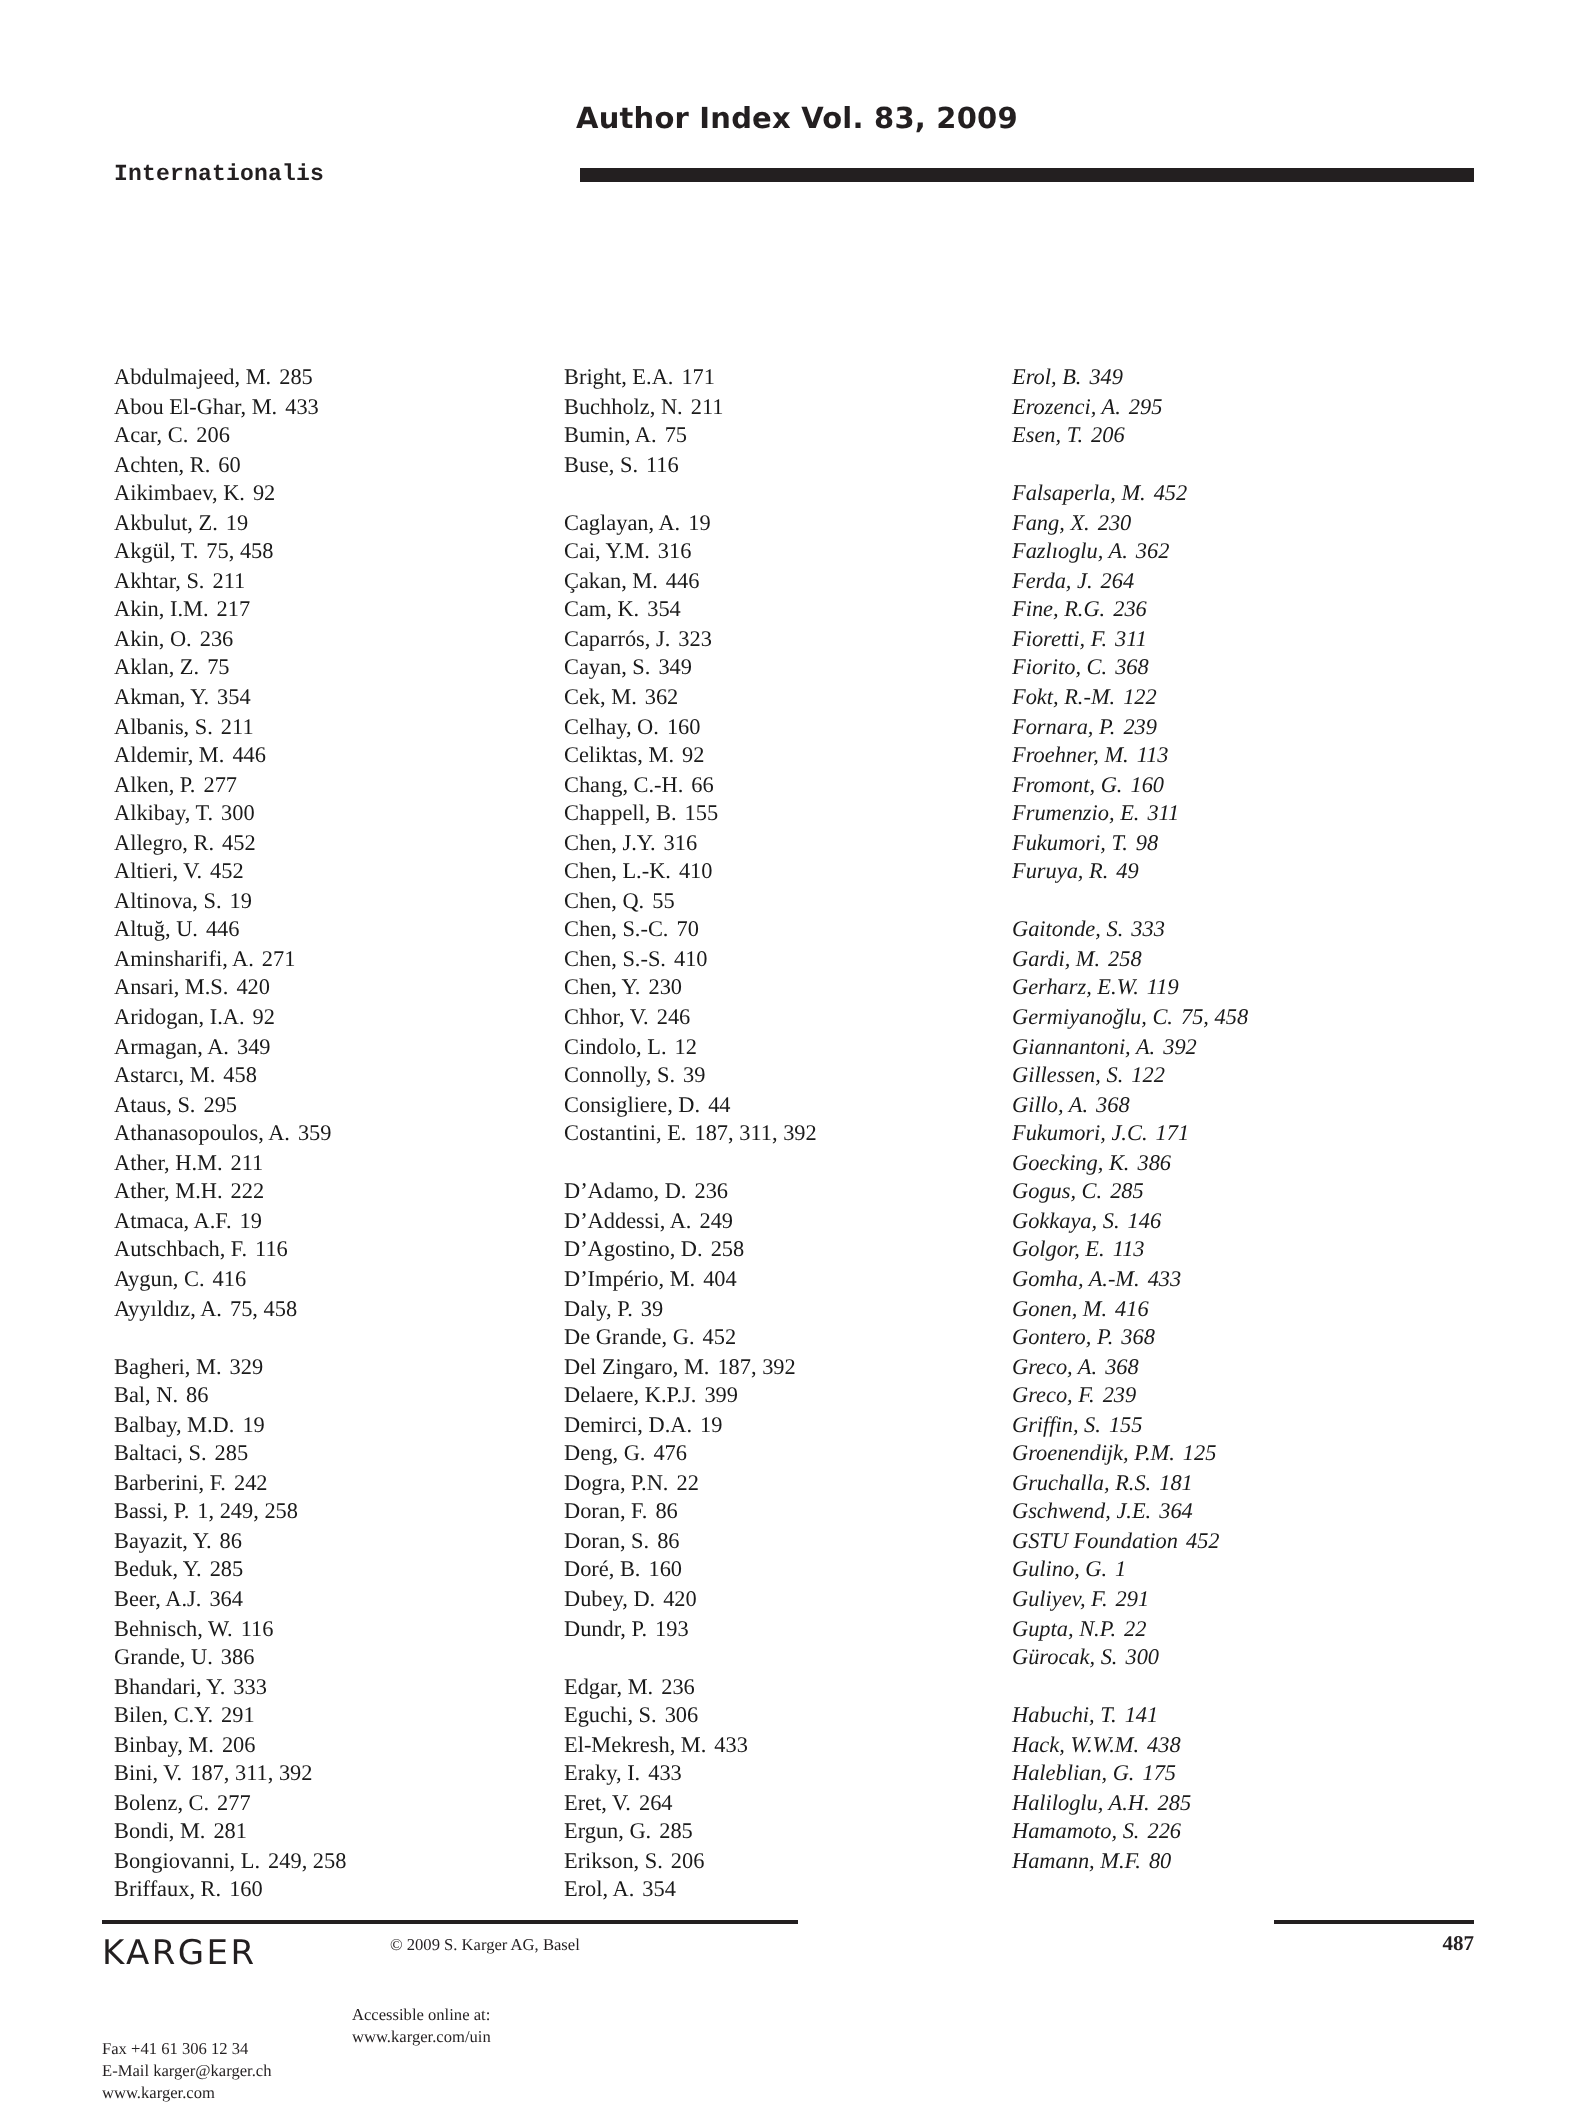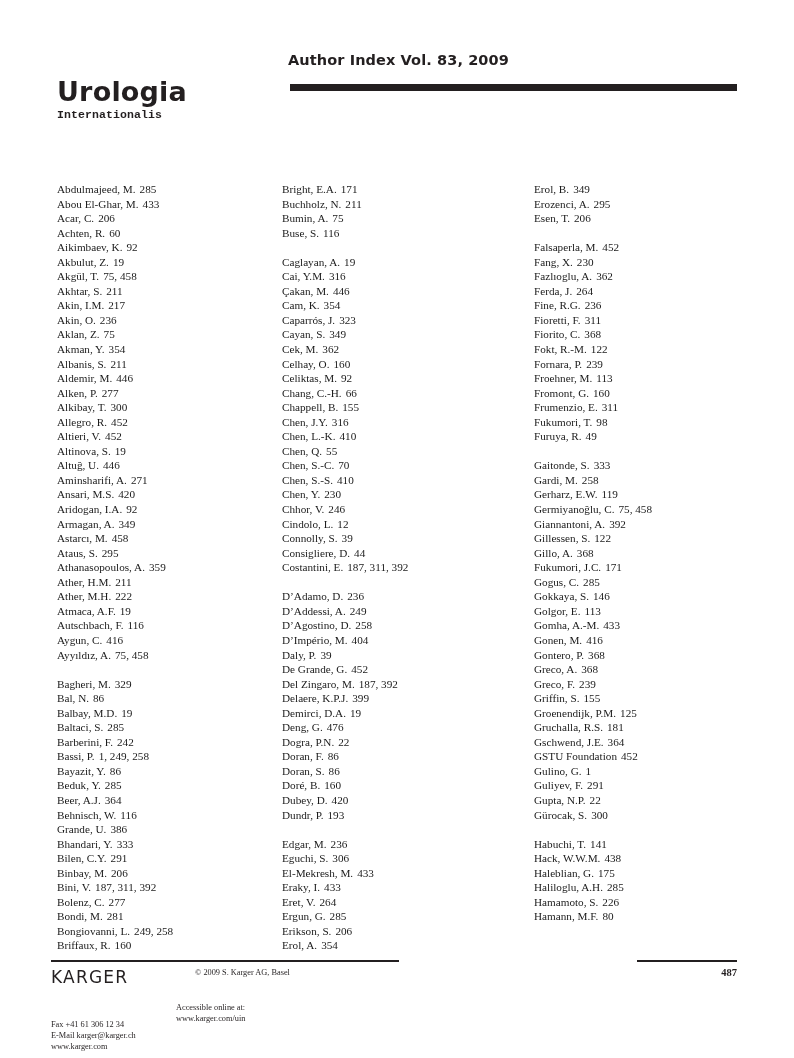--- a/index.html
+++ b/index.html
@@ -75,21 +75,21 @@
   }
   .col {
     position: absolute;
     top: 0;
     font-size: 11.2px;
     line-height: 14.55px;
     white-space: nowrap;
   }
   .col-1 { left: 57px;  width: 215px; }
   .col-2 { left: 282px; width: 215px; }
-  .col-3 { left: 534px; width: 235px; }
+  .col-3 { left: 506px; width: 235px; font-style: italic; }
 
   .entry {
     display: block;
     height: 14.55px;
   }
   .entry .nm { }
   .entry .pg { margin-left: 4px; }
   .gap {
     display: block;
     height: 14.55px;
@@ -157,21 +157,20 @@
     font-weight: 700;
     color: #231f20;
   }
 </style>
 </head>
 <body>
 
 <div class="page">
 
   <div class="masthead">
-    <div class="masthead-title">Urologia</div>
     <div class="masthead-sub">Internationalis</div>
   </div>
 
   <div class="doc-title">Author Index Vol. 83, 2009</div>
   <div class="title-rule"></div>
 
   <div class="index-body">
     <div class="col col-1">
         <span class="entry"><span class="nm">Abdulmajeed, M.</span><span class="pg">285</span></span>
         <span class="entry"><span class="nm">Abou El-Ghar, M.</span><span class="pg">433</span></span>
@@ -303,20 +302,21 @@
         <span class="entry"><span class="nm">Furuya, R.</span><span class="pg">49</span></span>
         <span class="gap"></span>
         <span class="entry"><span class="nm">Gaitonde, S.</span><span class="pg">333</span></span>
         <span class="entry"><span class="nm">Gardi, M.</span><span class="pg">258</span></span>
         <span class="entry"><span class="nm">Gerharz, E.W.</span><span class="pg">119</span></span>
         <span class="entry"><span class="nm">Germiyanoğlu, C.</span><span class="pg">75, 458</span></span>
         <span class="entry"><span class="nm">Giannantoni, A.</span><span class="pg">392</span></span>
         <span class="entry"><span class="nm">Gillessen, S.</span><span class="pg">122</span></span>
         <span class="entry"><span class="nm">Gillo, A.</span><span class="pg">368</span></span>
         <span class="entry"><span class="nm">Fukumori, J.C.</span><span class="pg">171</span></span>
+        <span class="entry"><span class="nm">Goecking, K.</span><span class="pg">386</span></span>
         <span class="entry"><span class="nm">Gogus, C.</span><span class="pg">285</span></span>
         <span class="entry"><span class="nm">Gokkaya, S.</span><span class="pg">146</span></span>
         <span class="entry"><span class="nm">Golgor, E.</span><span class="pg">113</span></span>
         <span class="entry"><span class="nm">Gomha, A.-M.</span><span class="pg">433</span></span>
         <span class="entry"><span class="nm">Gonen, M.</span><span class="pg">416</span></span>
         <span class="entry"><span class="nm">Gontero, P.</span><span class="pg">368</span></span>
         <span class="entry"><span class="nm">Greco, A.</span><span class="pg">368</span></span>
         <span class="entry"><span class="nm">Greco, F.</span><span class="pg">239</span></span>
         <span class="entry"><span class="nm">Griffin, S.</span><span class="pg">155</span></span>
         <span class="entry"><span class="nm">Groenendijk, P.M.</span><span class="pg">125</span></span>

